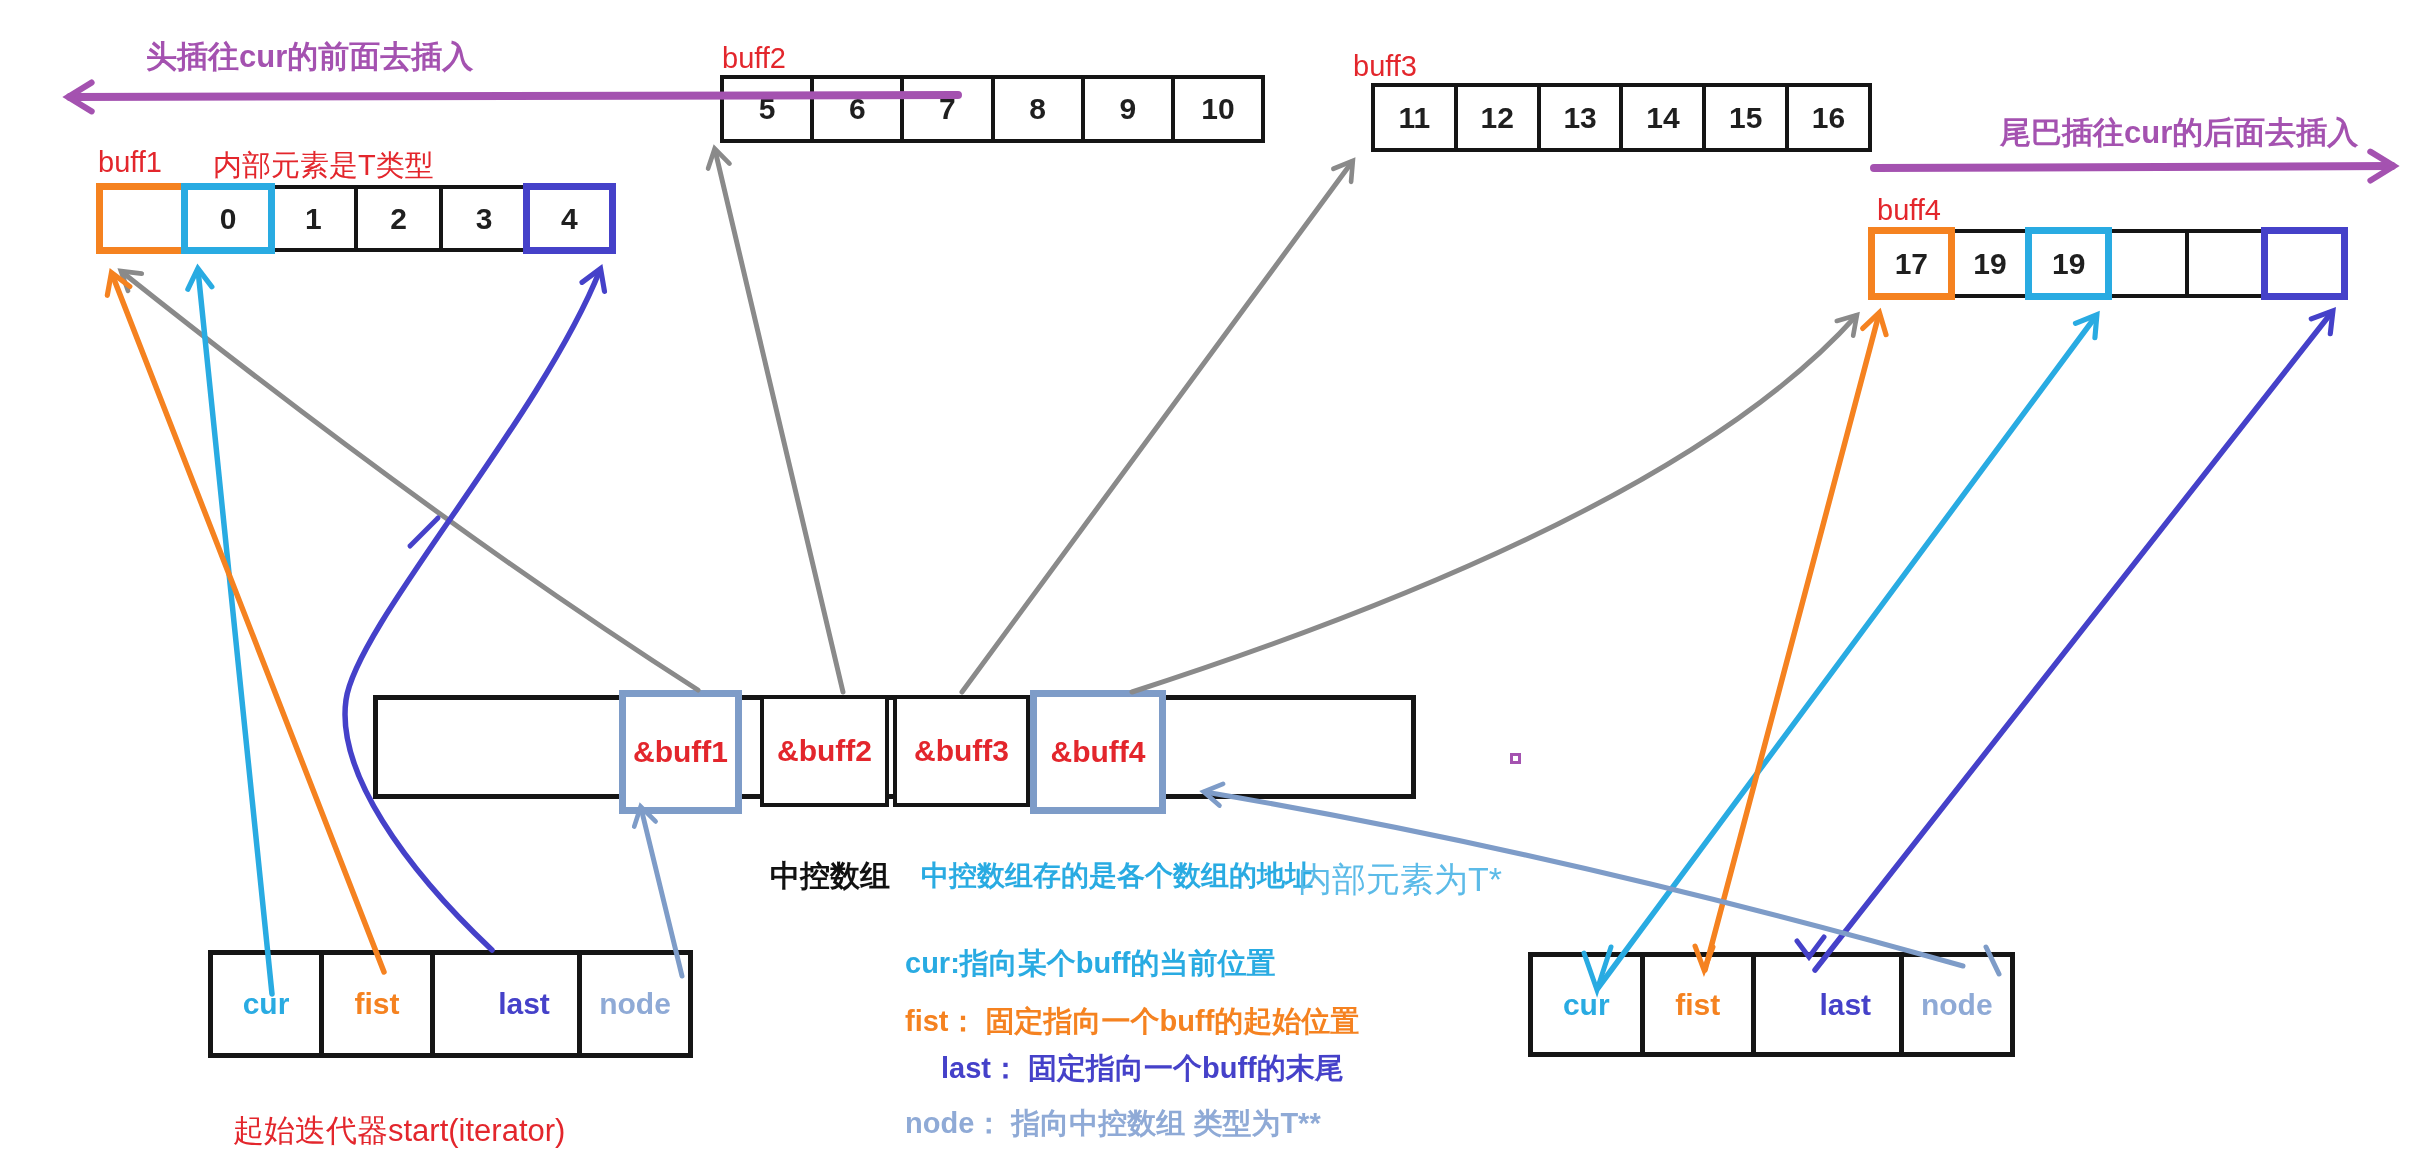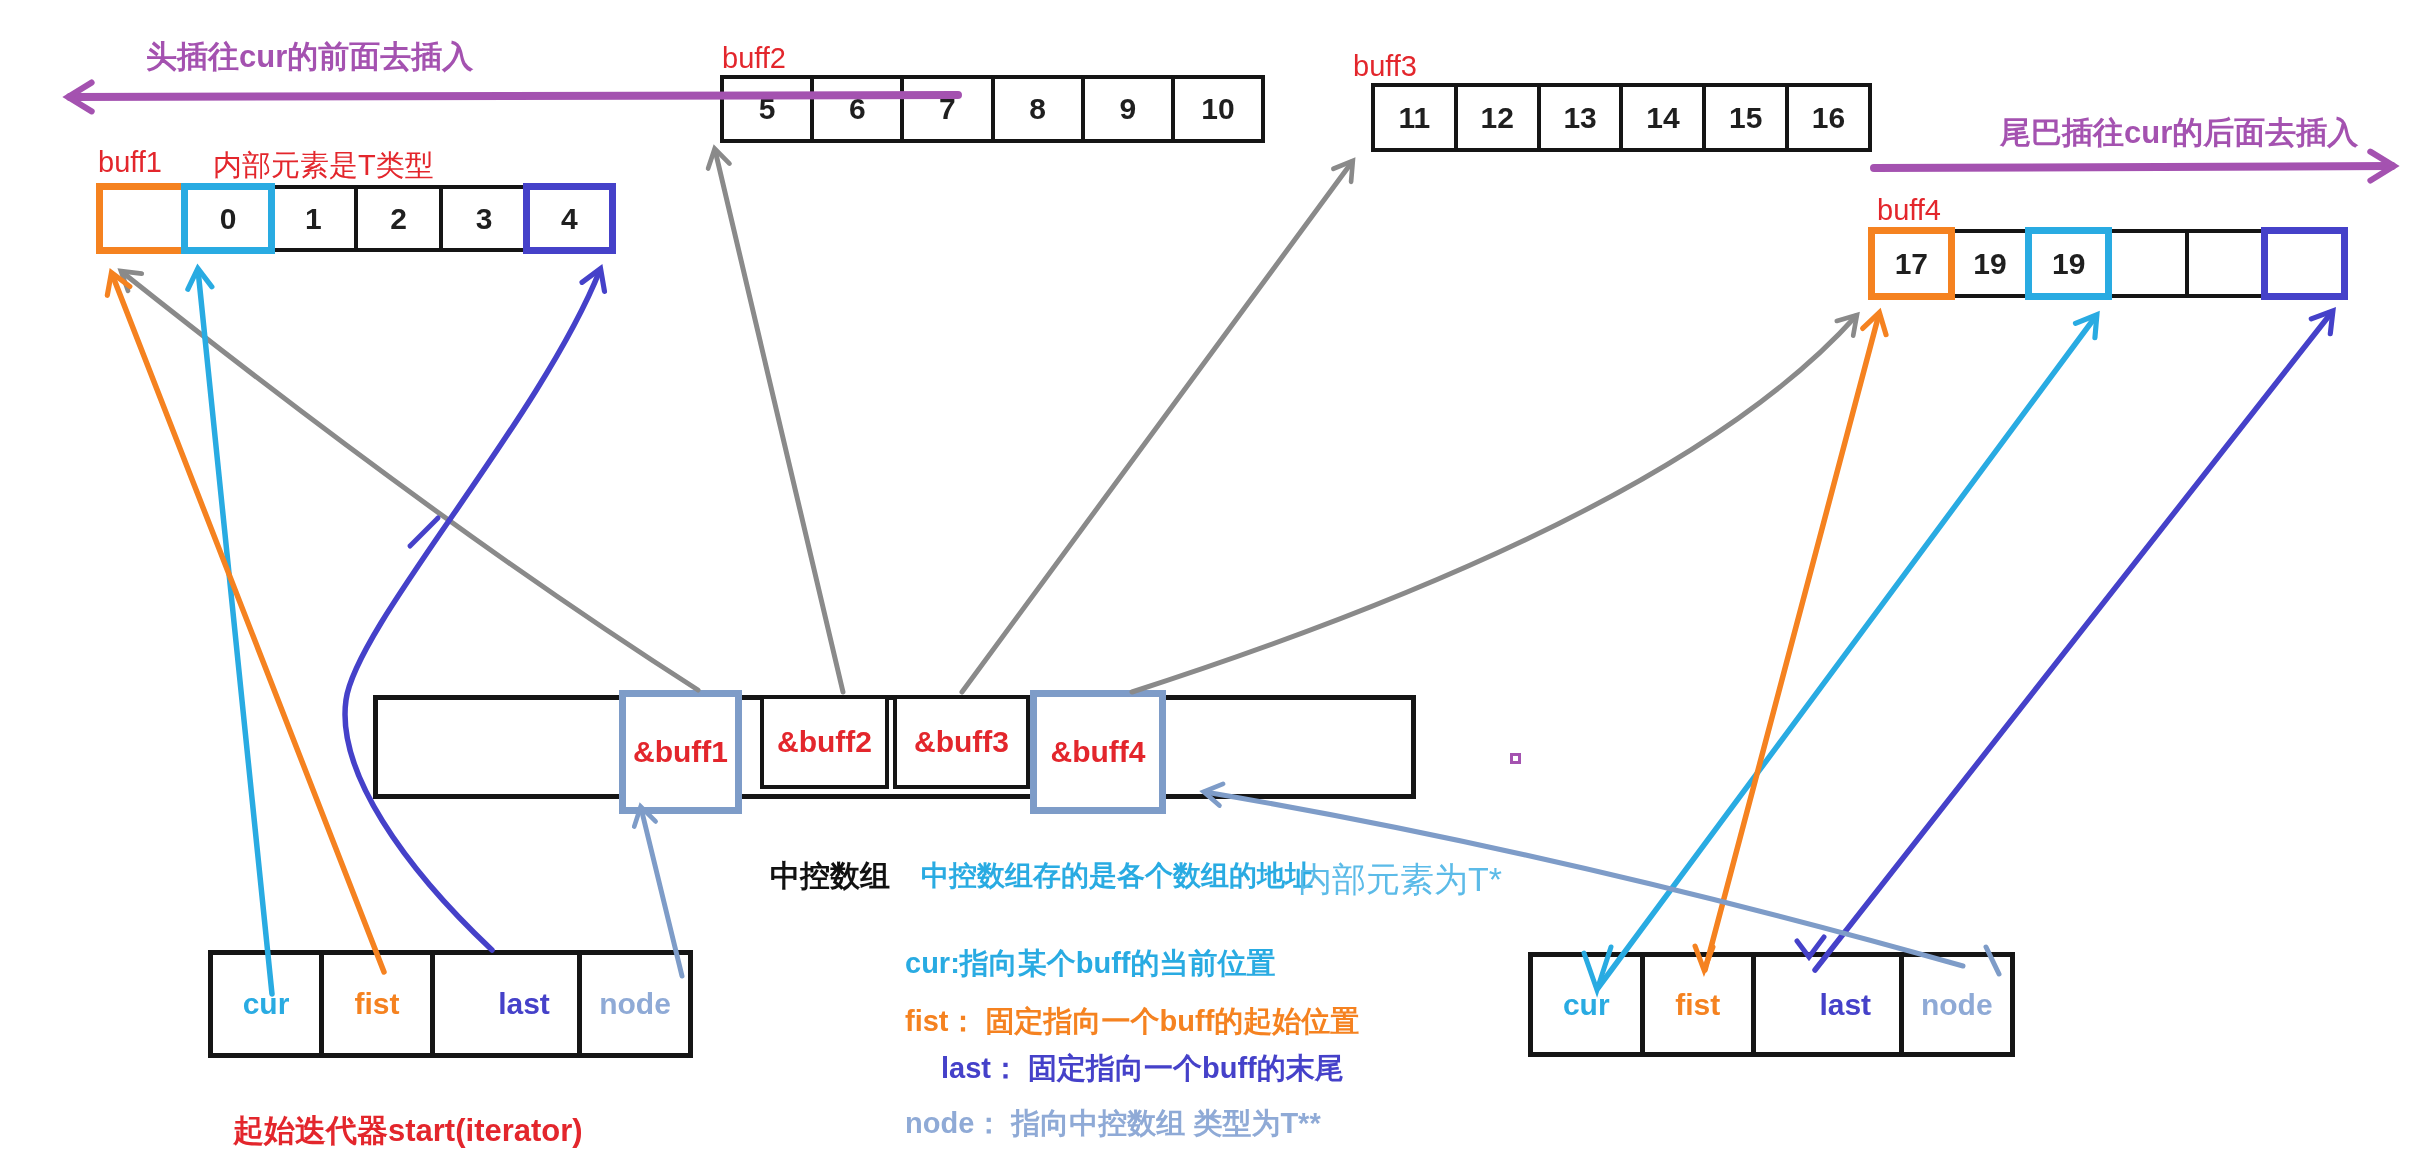--- a/index.html
+++ b/index.html
@@ -23,39 +23,39 @@
   .hl-orange{outline:7px solid var(--orange);outline-offset:-5px;z-index:2;}
   .hl-cyan{outline:7px solid var(--cyan);outline-offset:-5px;z-index:2;}
   .hl-blue{outline:7px solid var(--blue);outline-offset:-5px;z-index:2;}
 
   .buf-label{position:absolute;color:var(--red);font-weight:400;font-size:29px;z-index:3;white-space:nowrap;}
   .buf-note{position:absolute;color:var(--red);font-weight:500;font-size:29px;z-index:3;white-space:nowrap;}
 
   
   .central{position:absolute;left:373px;top:695px;width:1043px;height:104px;border:5px solid var(--ink);background:#fff;z-index:2;}
   .ccell{
-    position:absolute;top:-5px;height:94px;border:4px solid var(--ink);background:#fff;
+    position:absolute;top:-5px;height:112px;border:4px solid var(--ink);background:#fff;
     display:flex;align-items:center;justify-content:center;
     color:var(--red);font-weight:700;font-size:30px;
   }
   .ccell.hl{border:7px solid var(--steel);top:-10px;height:124px;z-index:2;}
 
   .central-label{position:absolute;color:#111;font-weight:700;font-size:30px;z-index:3;white-space:nowrap;}
   .central-note-b{position:absolute;color:var(--cyan);font-weight:700;font-size:28px;z-index:3;white-space:nowrap;}
   .central-note-l{position:absolute;color:#5cbbe8;font-weight:400;font-size:34px;z-index:3;white-space:nowrap;}
 
   
   .purple-note{position:absolute;color:var(--purple);font-weight:700;font-size:31px;z-index:3;white-space:nowrap;}
 
   
   .iter{position:absolute;display:flex;border:5px solid var(--ink);background:#fff;z-index:3;}
   .icell{flex:1;border-left:5px solid var(--ink);display:flex;align-items:center;justify-content:center;
          font-size:30px;font-weight:600;background:#fff;}
   .icell.first{border-left:none;}
-  .caption{position:absolute;color:var(--red);font-weight:700;font-size:31px;z-index:3;white-space:nowrap;}
+  .caption{position:absolute;color:var(--red);font-weight:400;font-size:31px;z-index:3;white-space:nowrap;}
 
   
   .legend-item{position:absolute;font-size:29px;font-weight:700;z-index:3;white-space:nowrap;}
   .c-cyan{color:var(--cyan);} .c-orange{color:var(--orange);} .c-blue{color:var(--blue);padding-left:36px;}
   .c-steel{color:var(--steel-light);} 
 
   .purple-dot{position:absolute;left:1510px;top:753px;width:11px;height:11px;border:3px solid var(--purple);background:#fff;z-index:3;}
 </style>
 </head>
 <body>

